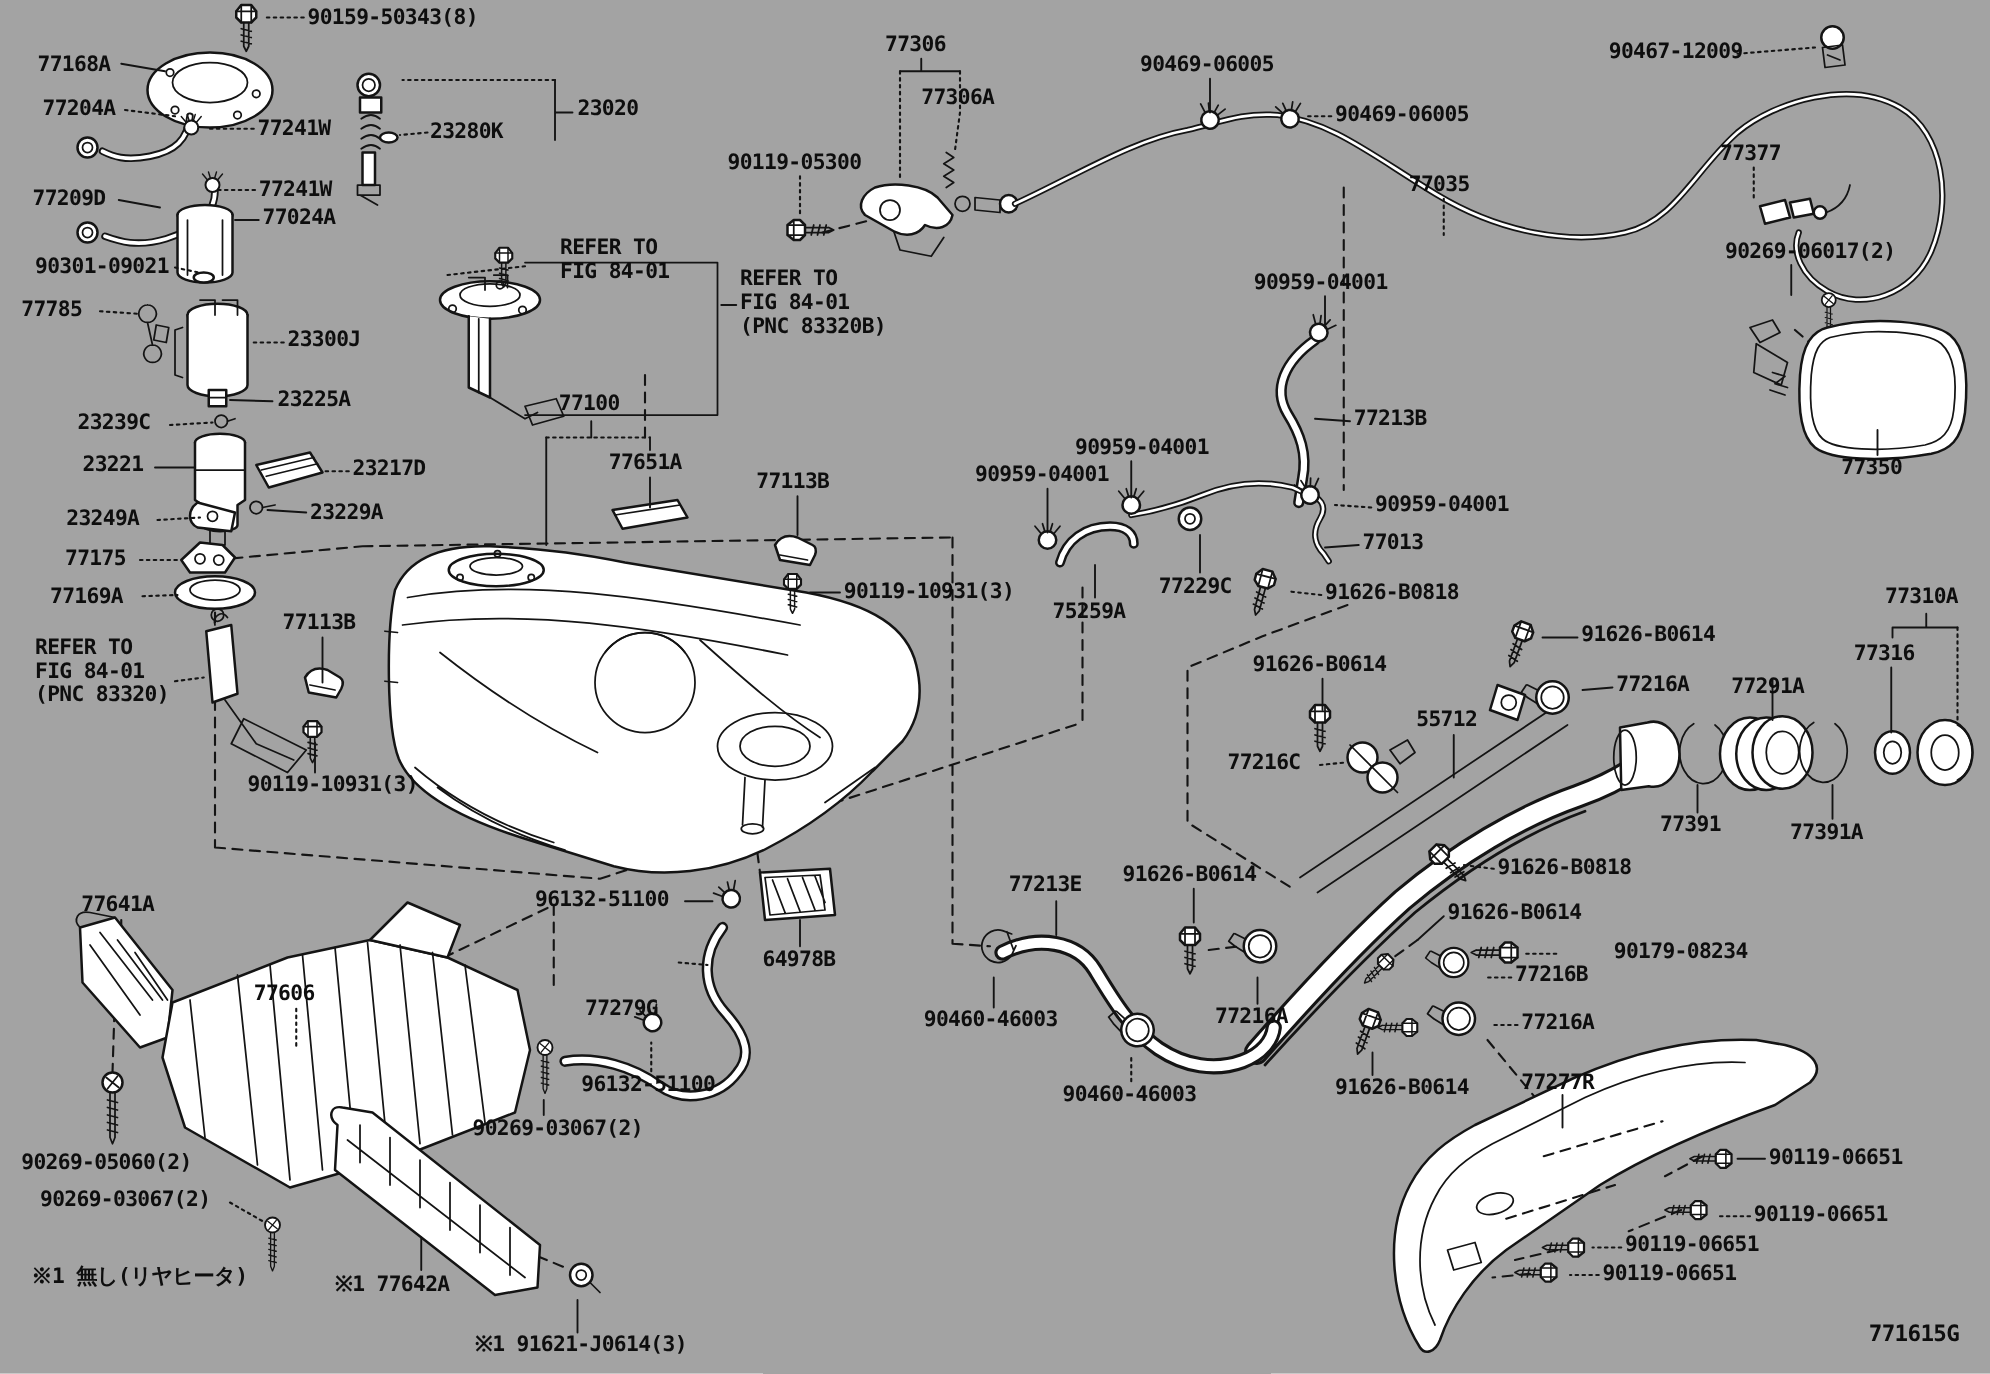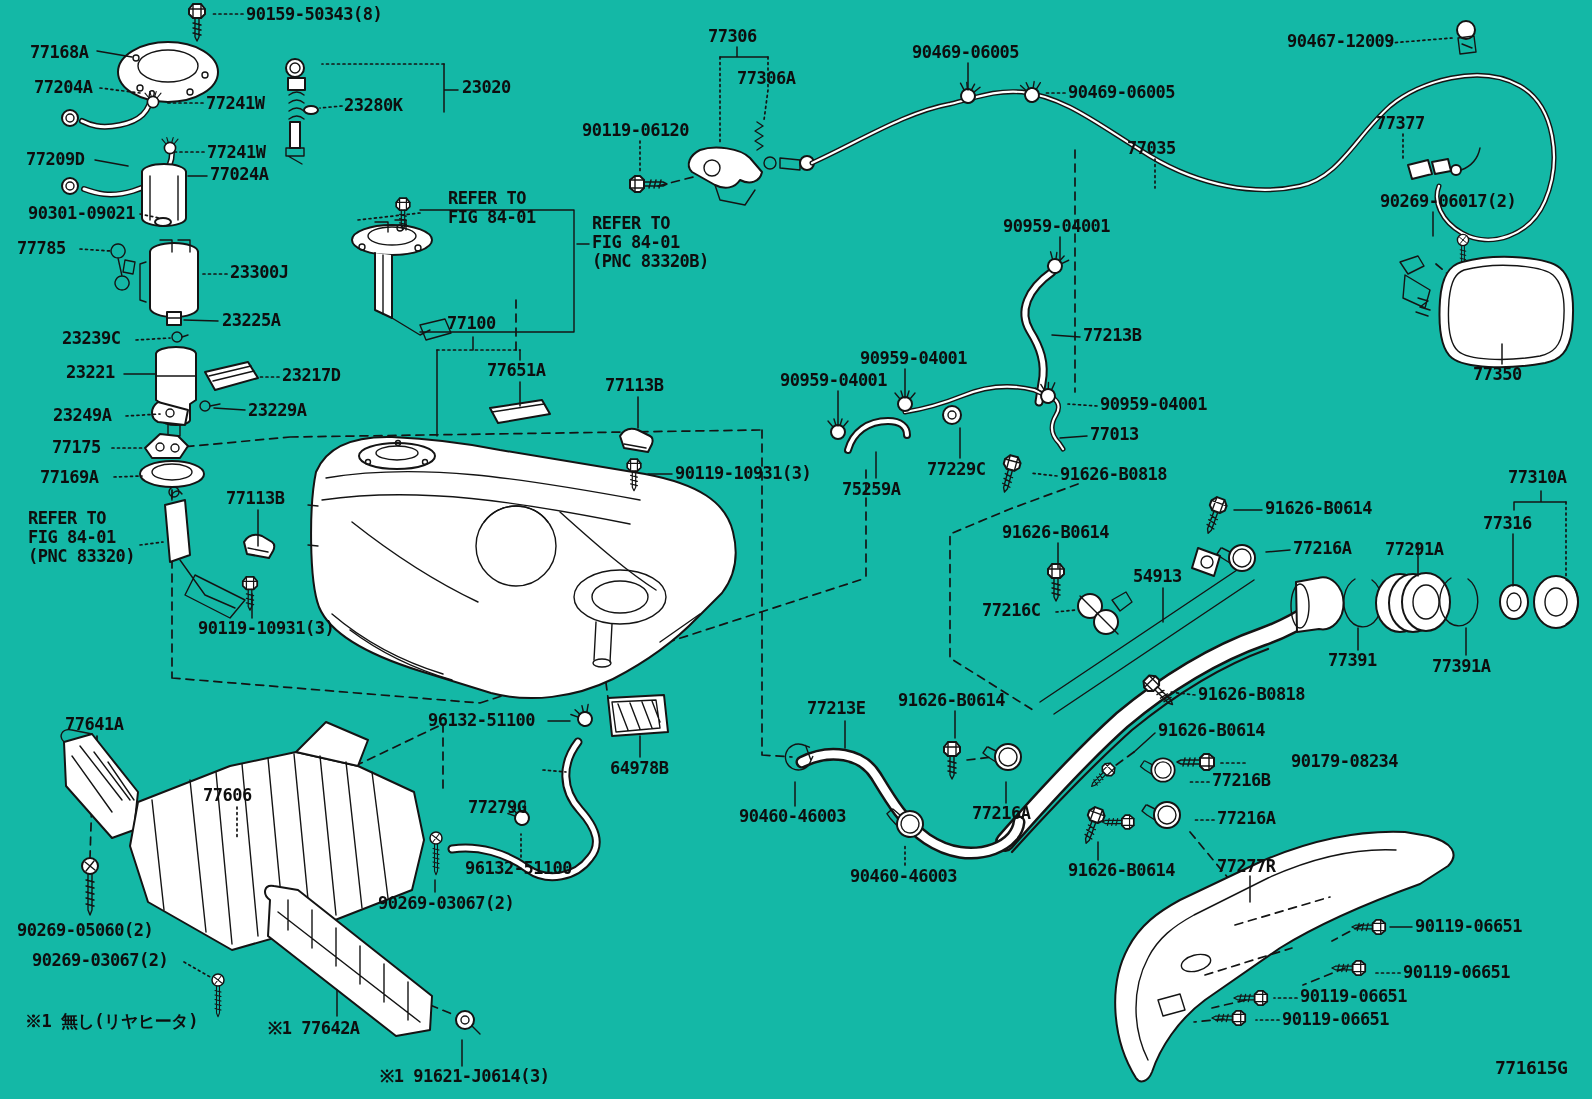--- a/index.html
+++ b/index.html
@@ -1,16 +1,16 @@
 <!DOCTYPE html>
 <html><head>
 <meta charset="utf-8">
 <style>
   html,body{margin:0;padding:0;background:#fff}
-  #stage{position:relative;width:1592px;height:1099px;background:#14b8a6;overflow:hidden;
+  #stage{position:relative;width:1592px;height:1099px;background:#a3a3a3;overflow:hidden;
          font-family:"DejaVu Sans Mono","Liberation Mono",monospace;}
   #art{position:absolute;left:0;top:0}
   #art *{stroke:#141414;stroke-width:2;fill:none;stroke-linecap:round;stroke-linejoin:round}
   #art .thin{stroke-width:1.4}
   #art .f{fill:#fff}
   #art .ldr{stroke-width:1.5}
   #art .ldot{stroke-width:1.7;stroke-dasharray:2 3.5}
   #art .ldash{stroke-width:1.7;stroke-dasharray:8 6}
   #art .s2{stroke-width:2.2}#art .s3{stroke-width:3}#art .s4{stroke-width:4}
   #art .s5{stroke-width:5}#art .s6{stroke-width:6}#art .s8{stroke-width:8}
@@ -398,21 +398,21 @@
 (PNC 83320)</div>
 <div class="lbl" style="left:226px;top:489px">77113B</div>
 <div class="lbl" style="left:198px;top:619px">90119-10931(3)</div>
 <div class="lbl" style="left:448px;top:189px">REFER TO
 FIG 84-01</div>
 <div class="lbl" style="left:592px;top:214px">REFER TO
 FIG 84-01
 (PNC 83320B)</div>
 <div class="lbl" style="left:708px;top:27px">77306</div>
 <div class="lbl" style="left:737px;top:69px">77306A</div>
-<div class="lbl" style="left:582px;top:121px">90119-06120</div>
+<div class="lbl" style="left:582px;top:121px">90119-05300</div>
 <div class="lbl" style="left:912px;top:43px">90469-06005</div>
 <div class="lbl" style="left:1068px;top:83px">90469-06005</div>
 <div class="lbl" style="left:1127px;top:139px">77035</div>
 <div class="lbl" style="left:1287px;top:32px">90467-12009</div>
 <div class="lbl" style="left:1376px;top:114px">77377</div>
 <div class="lbl" style="left:1380px;top:192px">90269-06017(2)</div>
 <div class="lbl" style="left:1473px;top:365px">77350</div>
 <div class="lbl" style="left:447px;top:314px">77100</div>
 <div class="lbl" style="left:487px;top:361px">77651A</div>
 <div class="lbl" style="left:605px;top:376px">77113B</div>
@@ -424,21 +424,21 @@
 <div class="lbl" style="left:1100px;top:395px">90959-04001</div>
 <div class="lbl" style="left:1090px;top:425px">77013</div>
 <div class="lbl" style="left:927px;top:460px">77229C</div>
 <div class="lbl" style="left:1060px;top:465px">91626-B0818</div>
 <div class="lbl" style="left:842px;top:480px">75259A</div>
 <div class="lbl" style="left:1508px;top:468px">77310A</div>
 <div class="lbl" style="left:1483px;top:514px">77316</div>
 <div class="lbl" style="left:1385px;top:540px">77291A</div>
 <div class="lbl" style="left:1265px;top:499px">91626-B0614</div>
 <div class="lbl" style="left:1293px;top:539px">77216A</div>
-<div class="lbl" style="left:1133px;top:567px">54913</div>
+<div class="lbl" style="left:1133px;top:567px">55712</div>
 <div class="lbl" style="left:982px;top:601px">77216C</div>
 <div class="lbl" style="left:1002px;top:523px">91626-B0614</div>
 <div class="lbl" style="left:1328px;top:651px">77391</div>
 <div class="lbl" style="left:1432px;top:657px">77391A</div>
 <div class="lbl" style="left:1198px;top:685px">91626-B0818</div>
 <div class="lbl" style="left:807px;top:699px">77213E</div>
 <div class="lbl" style="left:898px;top:691px">91626-B0614</div>
 <div class="lbl" style="left:972px;top:804px">77216A</div>
 <div class="lbl" style="left:739px;top:807px">90460-46003</div>
 <div class="lbl" style="left:850px;top:867px">90460-46003</div>

